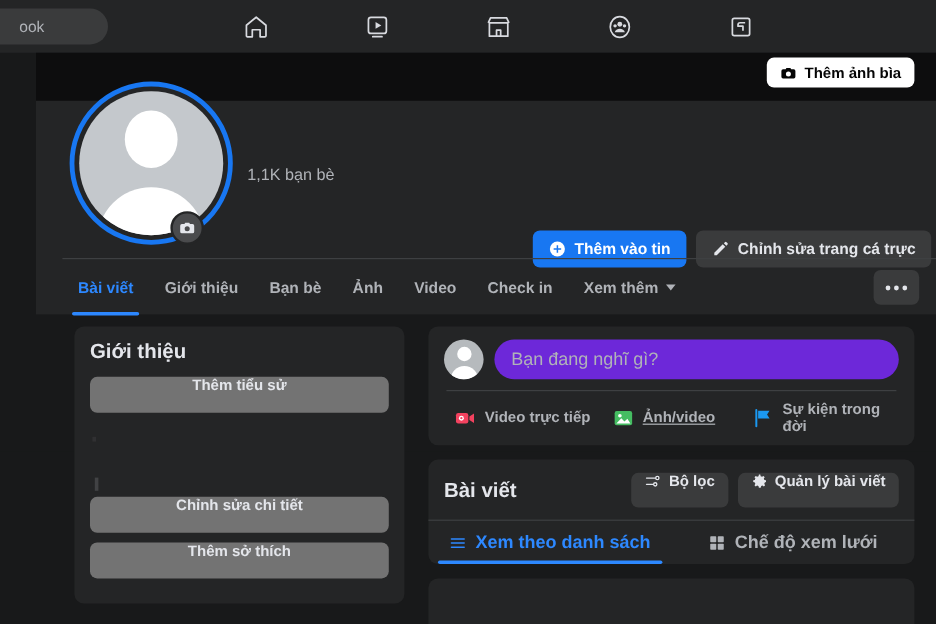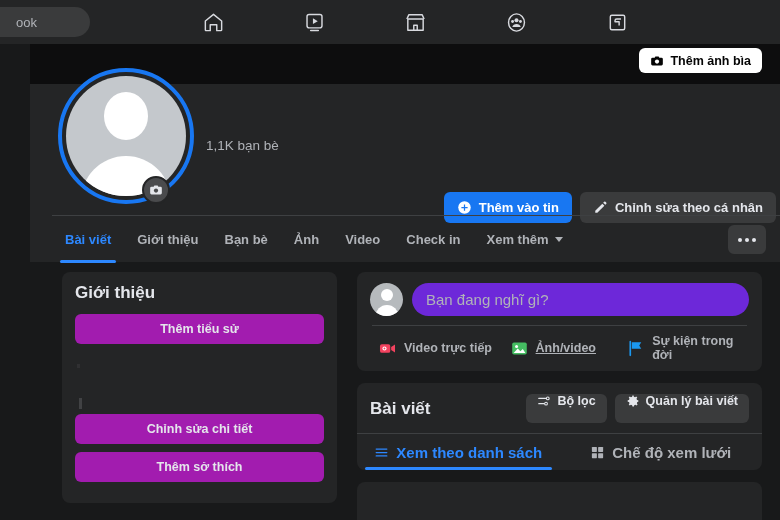--- a/index.html
+++ b/index.html
@@ -145,23 +145,23 @@
   .content {
     position: absolute; top: 268px; left: 0; width: 780px; height: 252px;
   }
   .card { background: #242526; border-radius: 8px; }
 
   
   .col-left { position: absolute; left: 62px; top: 4px; width: 275px; }
   .intro-card { padding: 11px 13px 13px; }
   .intro-title { color: #e4e6eb; font-size: 17px; font-weight: bold; margin-bottom: 11px; }
   .sb-btn {
-    height: 30px; border-radius: 6px; background: #a21caf;
+    height: 30px; border-radius: 6px; background: #737373;
     color: #e4e6eb; font-size: 12.5px; font-weight: bold;
-    display: flex; align-items: center; justify-content: center;
+    display: flex; justify-content: center;
     cursor: pointer; margin-bottom: 8px;
   }
   .intro-gap { height: 62px; position: relative; }
   .ghost-mark {
     position: absolute; width: 3px; background: #3a3b3c; opacity: .55;
   }
   .ghost-mark.m1 { left: 2px; top: 12px; height: 4px; }
   .ghost-mark.m2 { left: 4px; top: 46px; height: 11px; background:#5a5b5d; }
 
   
@@ -303,21 +303,21 @@
           <circle cx="12" cy="12" r="10" fill="#fff"></circle>
           <path d="M11 7h2v4h4v2h-4v4h-2v-4H7v-2h4z" fill="#1877f2"></path>
         </svg>
         <span>Thêm vào tin</span>
       </div>
       <div class="btn btn-secondary">
         <svg width="15" height="15" viewBox="0 0 24 24" fill="#e4e6eb">
           <path d="M3.6 17.1 14.9 5.8l3.3 3.3L6.9 20.4H3.6z"></path>
           <path d="M16.3 4.4 19.6 7.7l1.5-1.5a1.5 1.5 0 0 0 0-2.1l-1.2-1.2a1.5 1.5 0 0 0-2.1 0z"></path>
         </svg>
-        <span>Chỉnh sửa theo cá nhân</span>
+        <span>Chỉnh sửa trang cá trực</span>
       </div>
     </div>
 
     <div class="tabs-row">
       <div class="tab active">
         <span>Bài viết</span>
       </div>
       <div class="tab">
         <span>Giới thiệu</span>
       </div>

